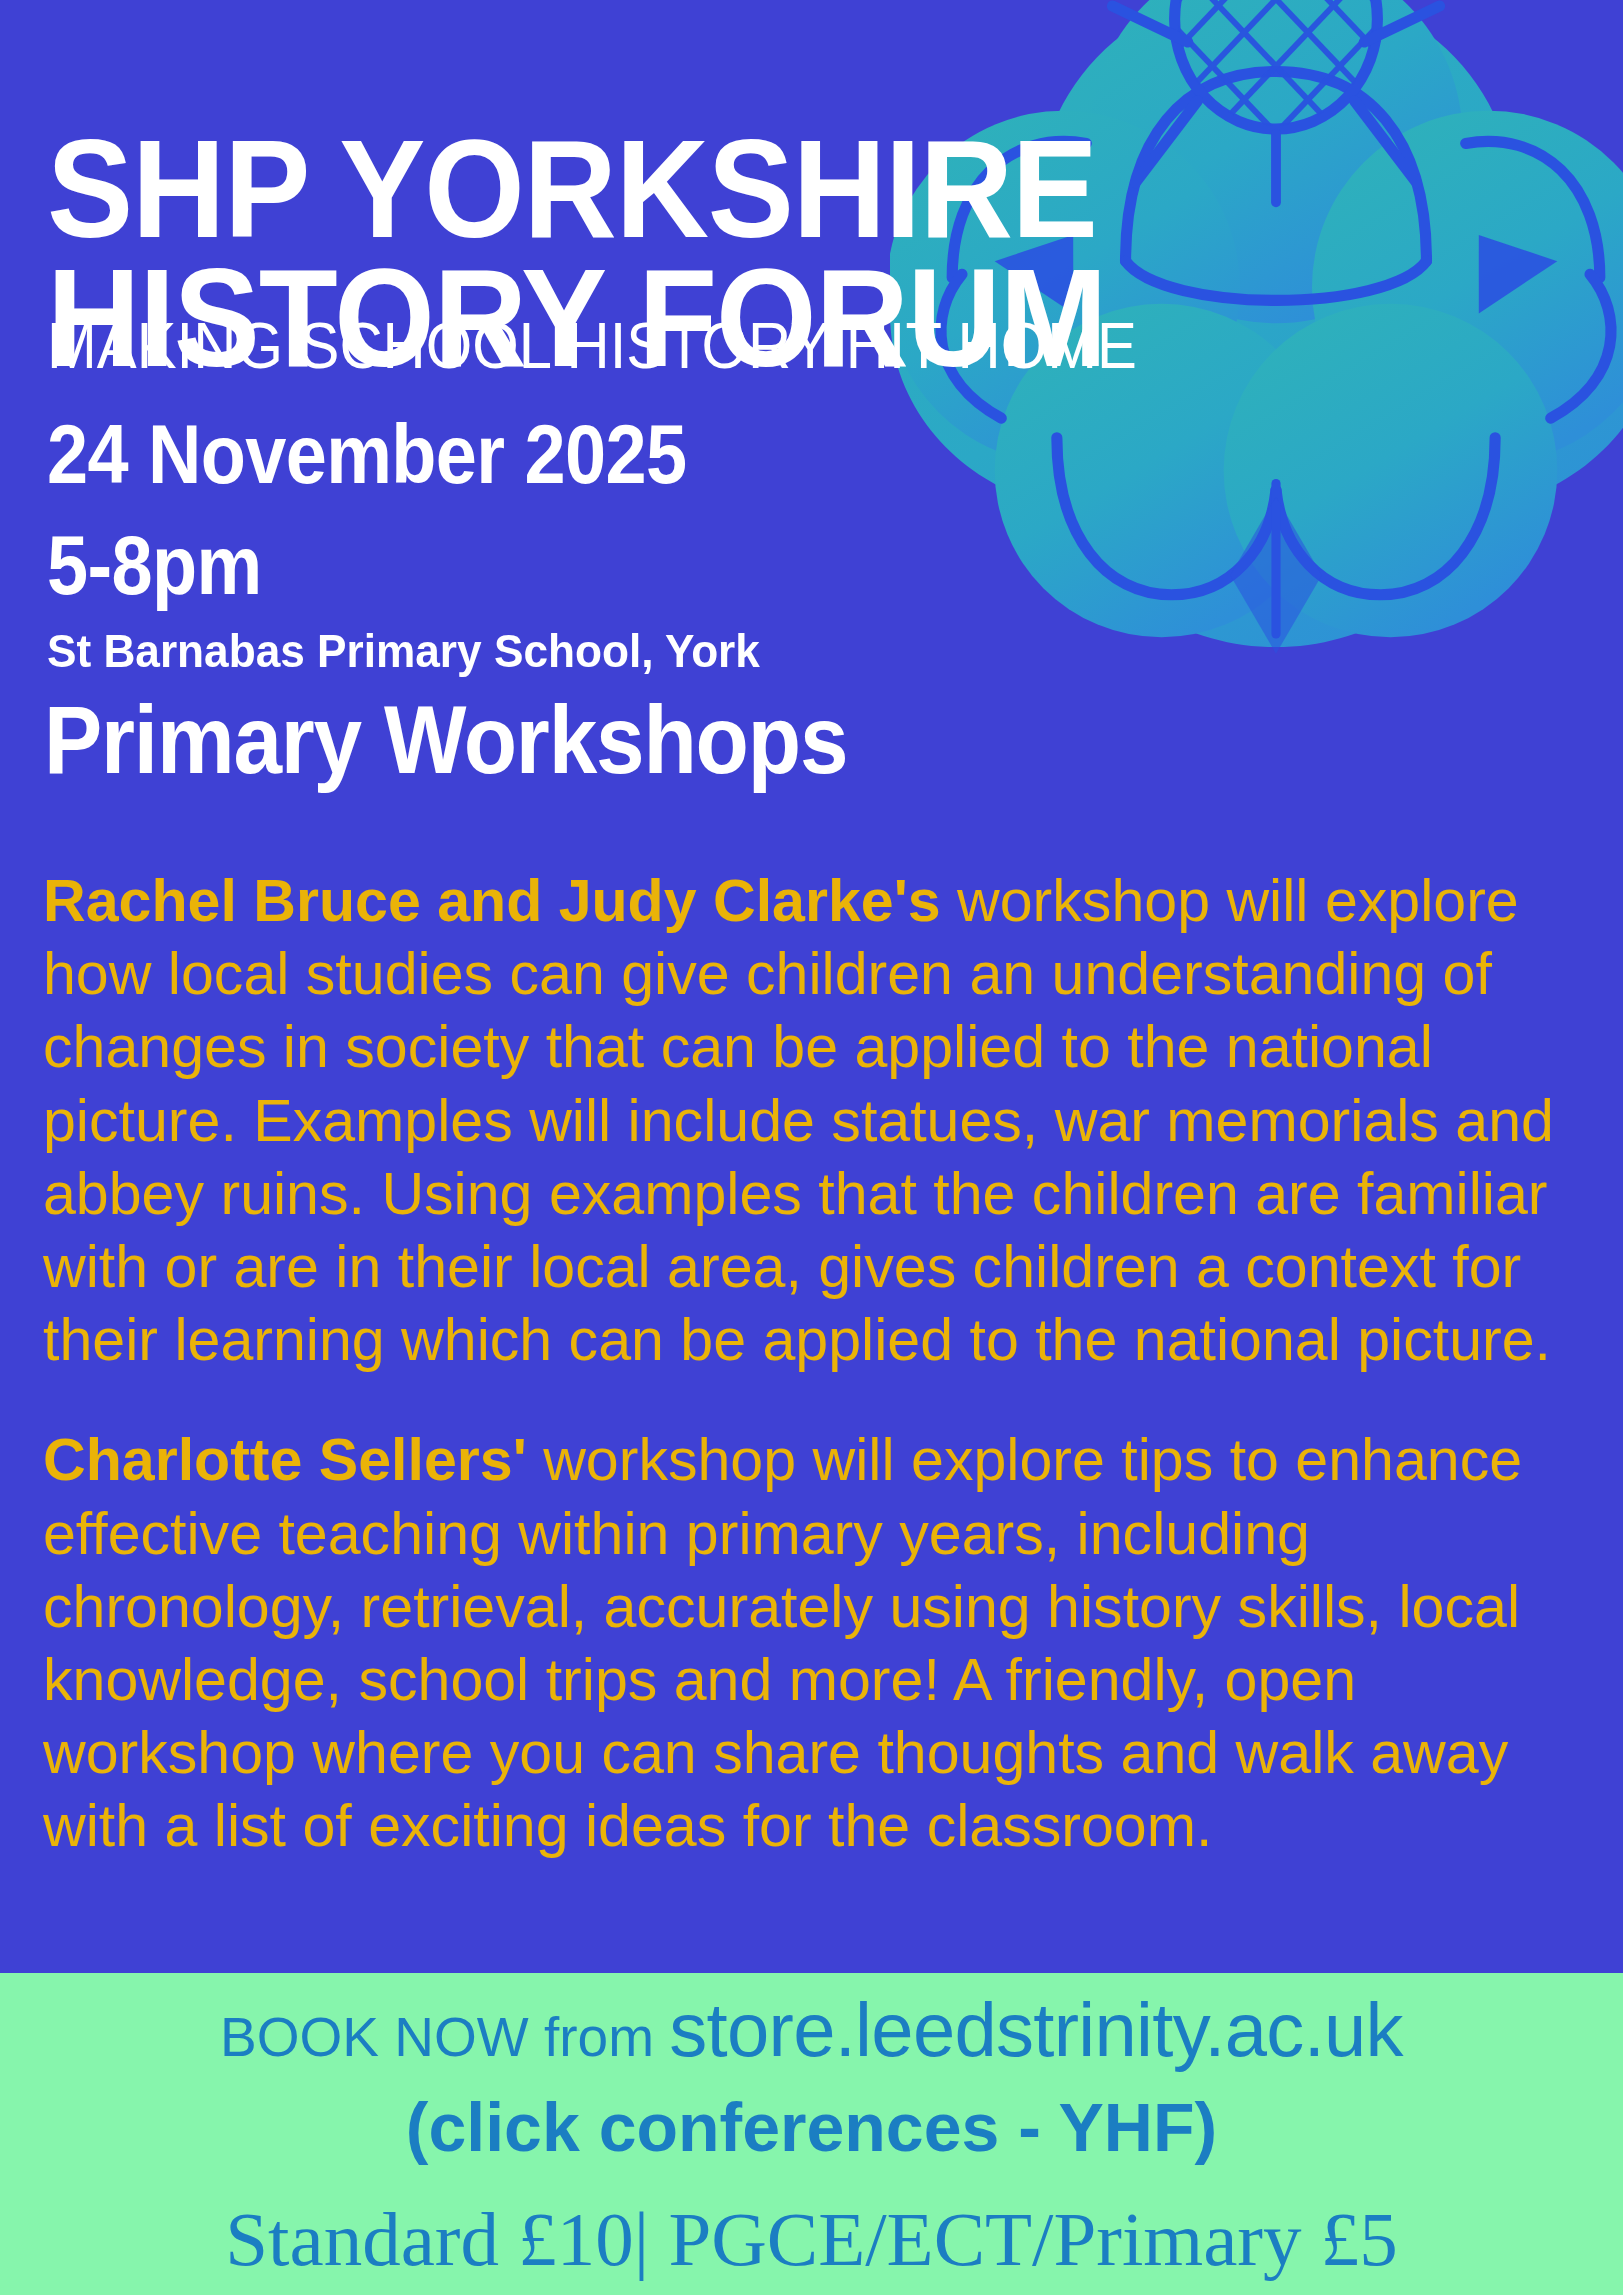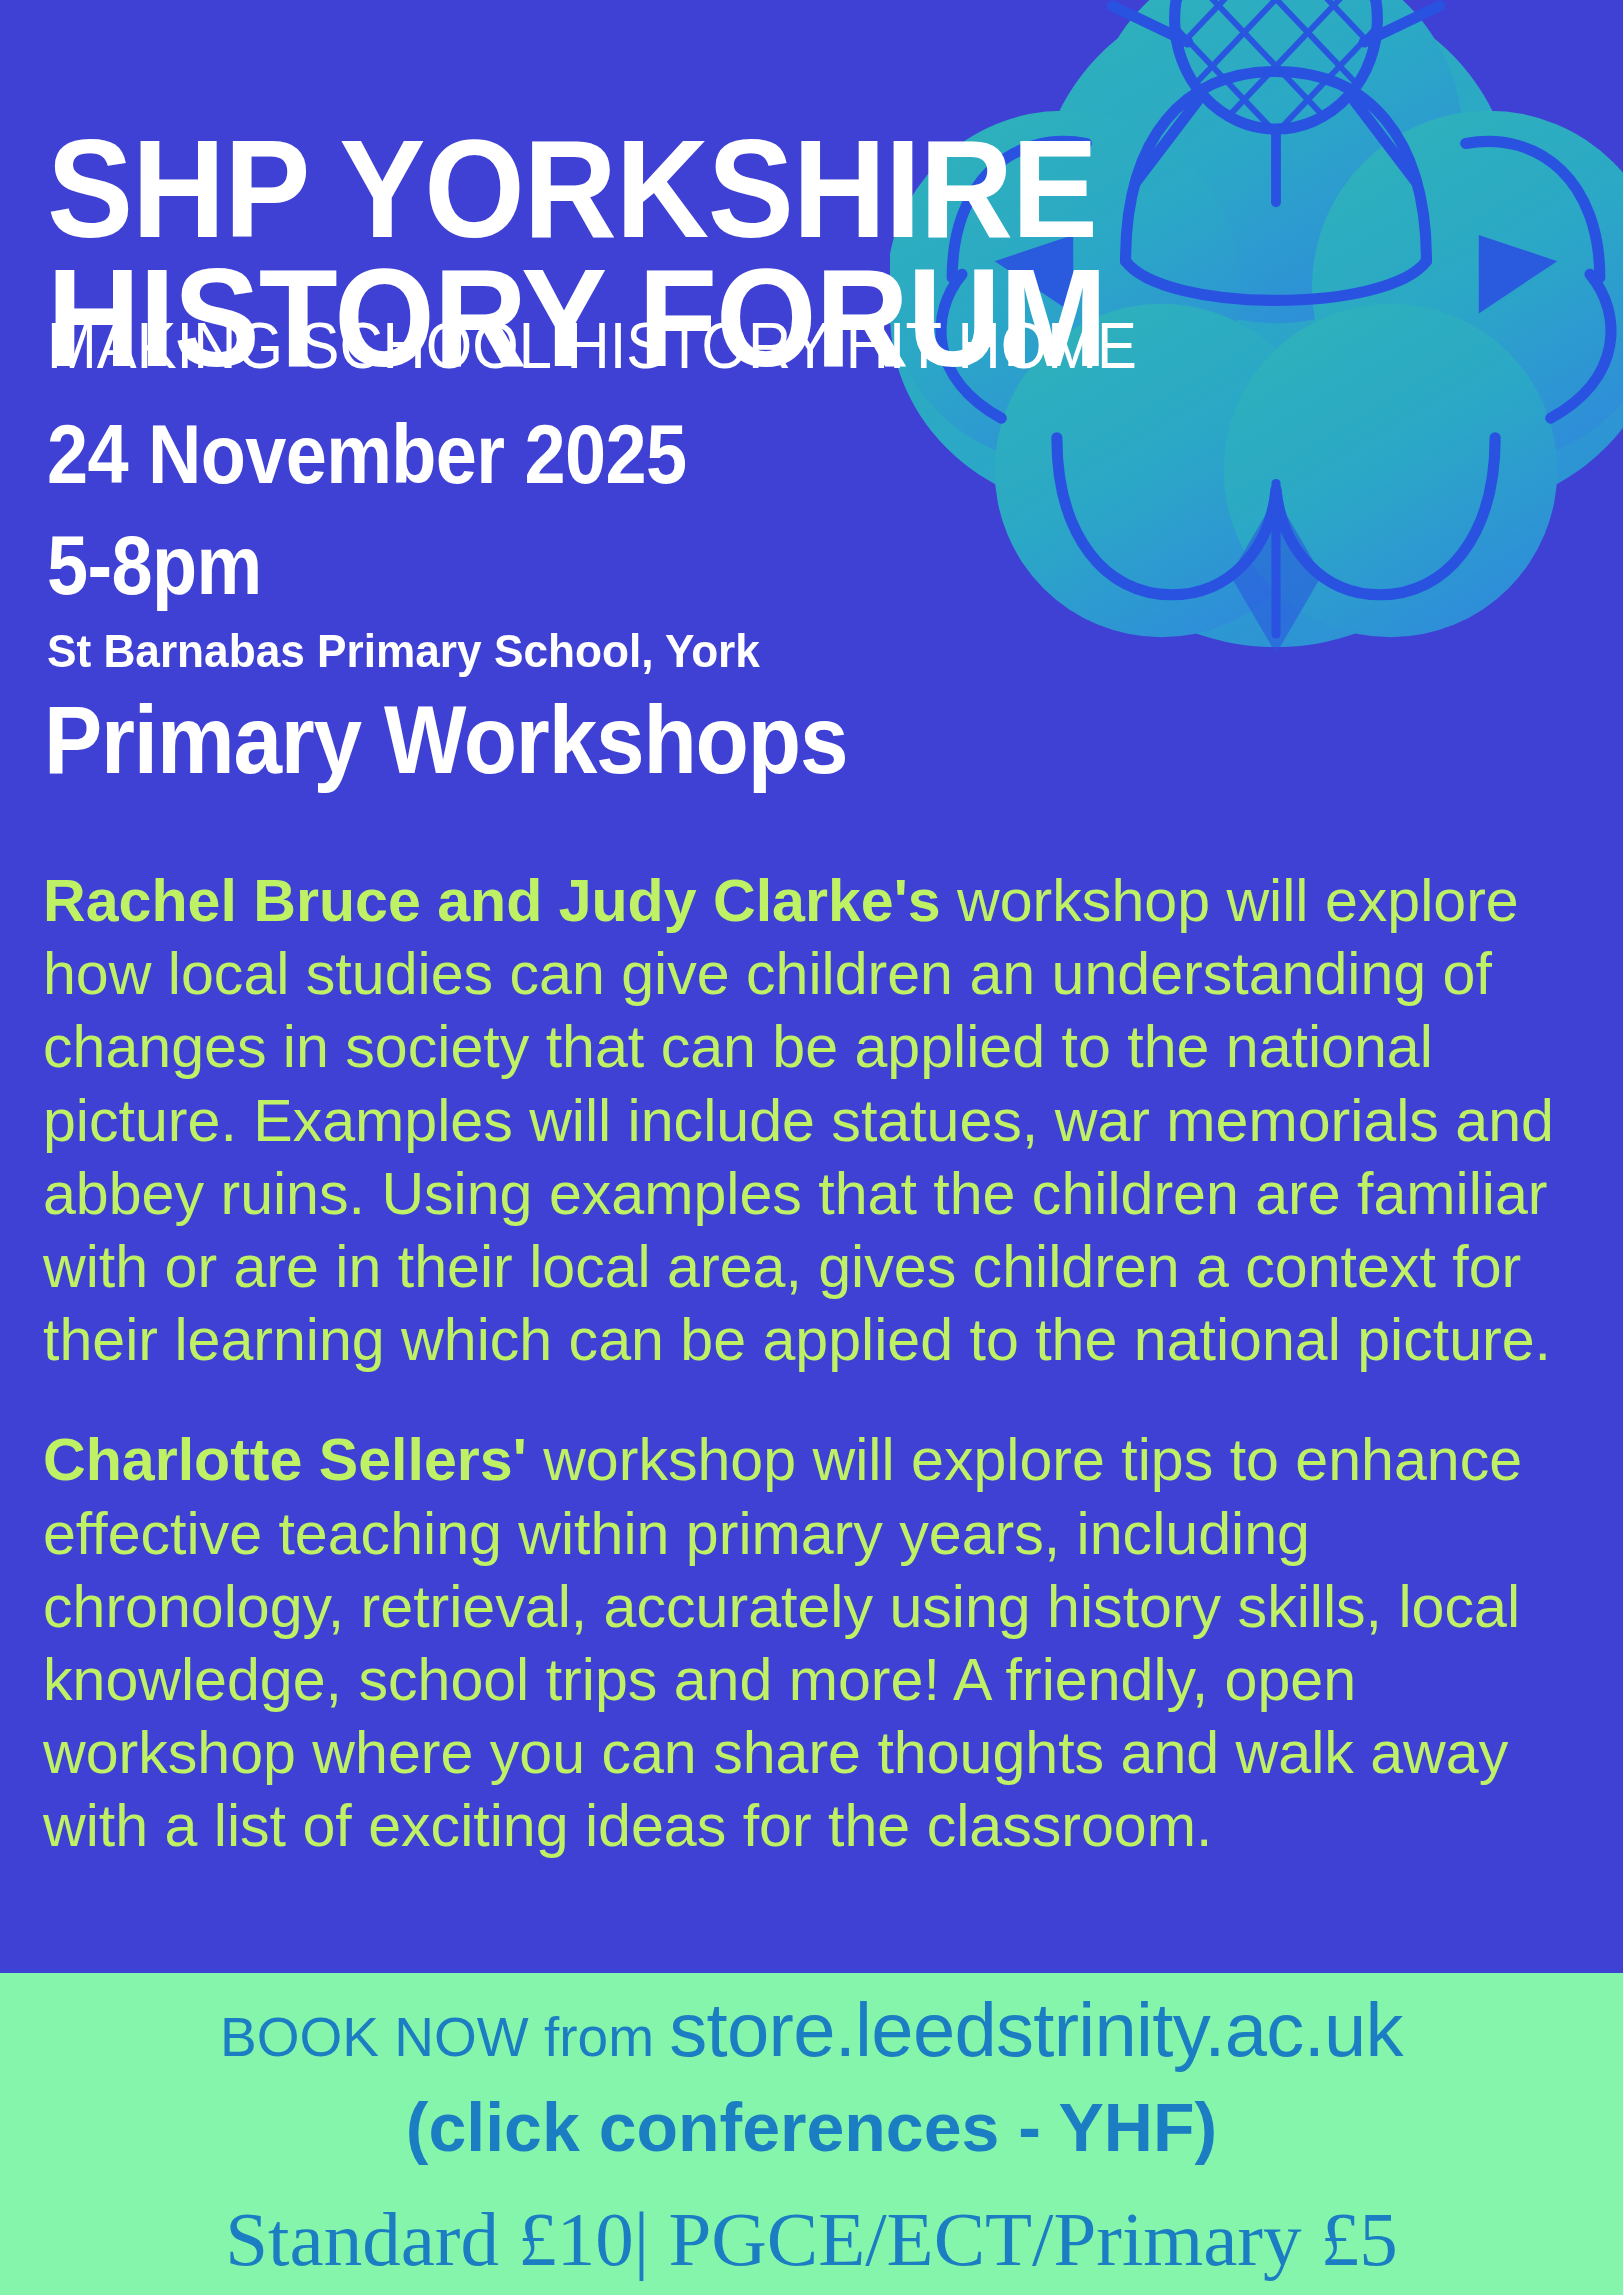--- a/index.html
+++ b/index.html
@@ -119,21 +119,21 @@
     transform: scaleX(0.90);
     transform-origin: left top;
     white-space: nowrap;
   }
 
   #body-copy {
     position: absolute;
     left: 43px;
     top: 864px;
     width: 1570px;
-    color: #bef264;
+    color: #eab308;
     font-family: "Liberation Sans Narrow", "Liberation Sans", sans-serif;
     font-weight: 400;
     font-size: 60px;
     line-height: 1.22;
     letter-spacing: 0px;
   }
   #body-copy p {
     margin: 0 0 47px 0;
     transform: scaleX(0.985);
     transform-origin: left top;

